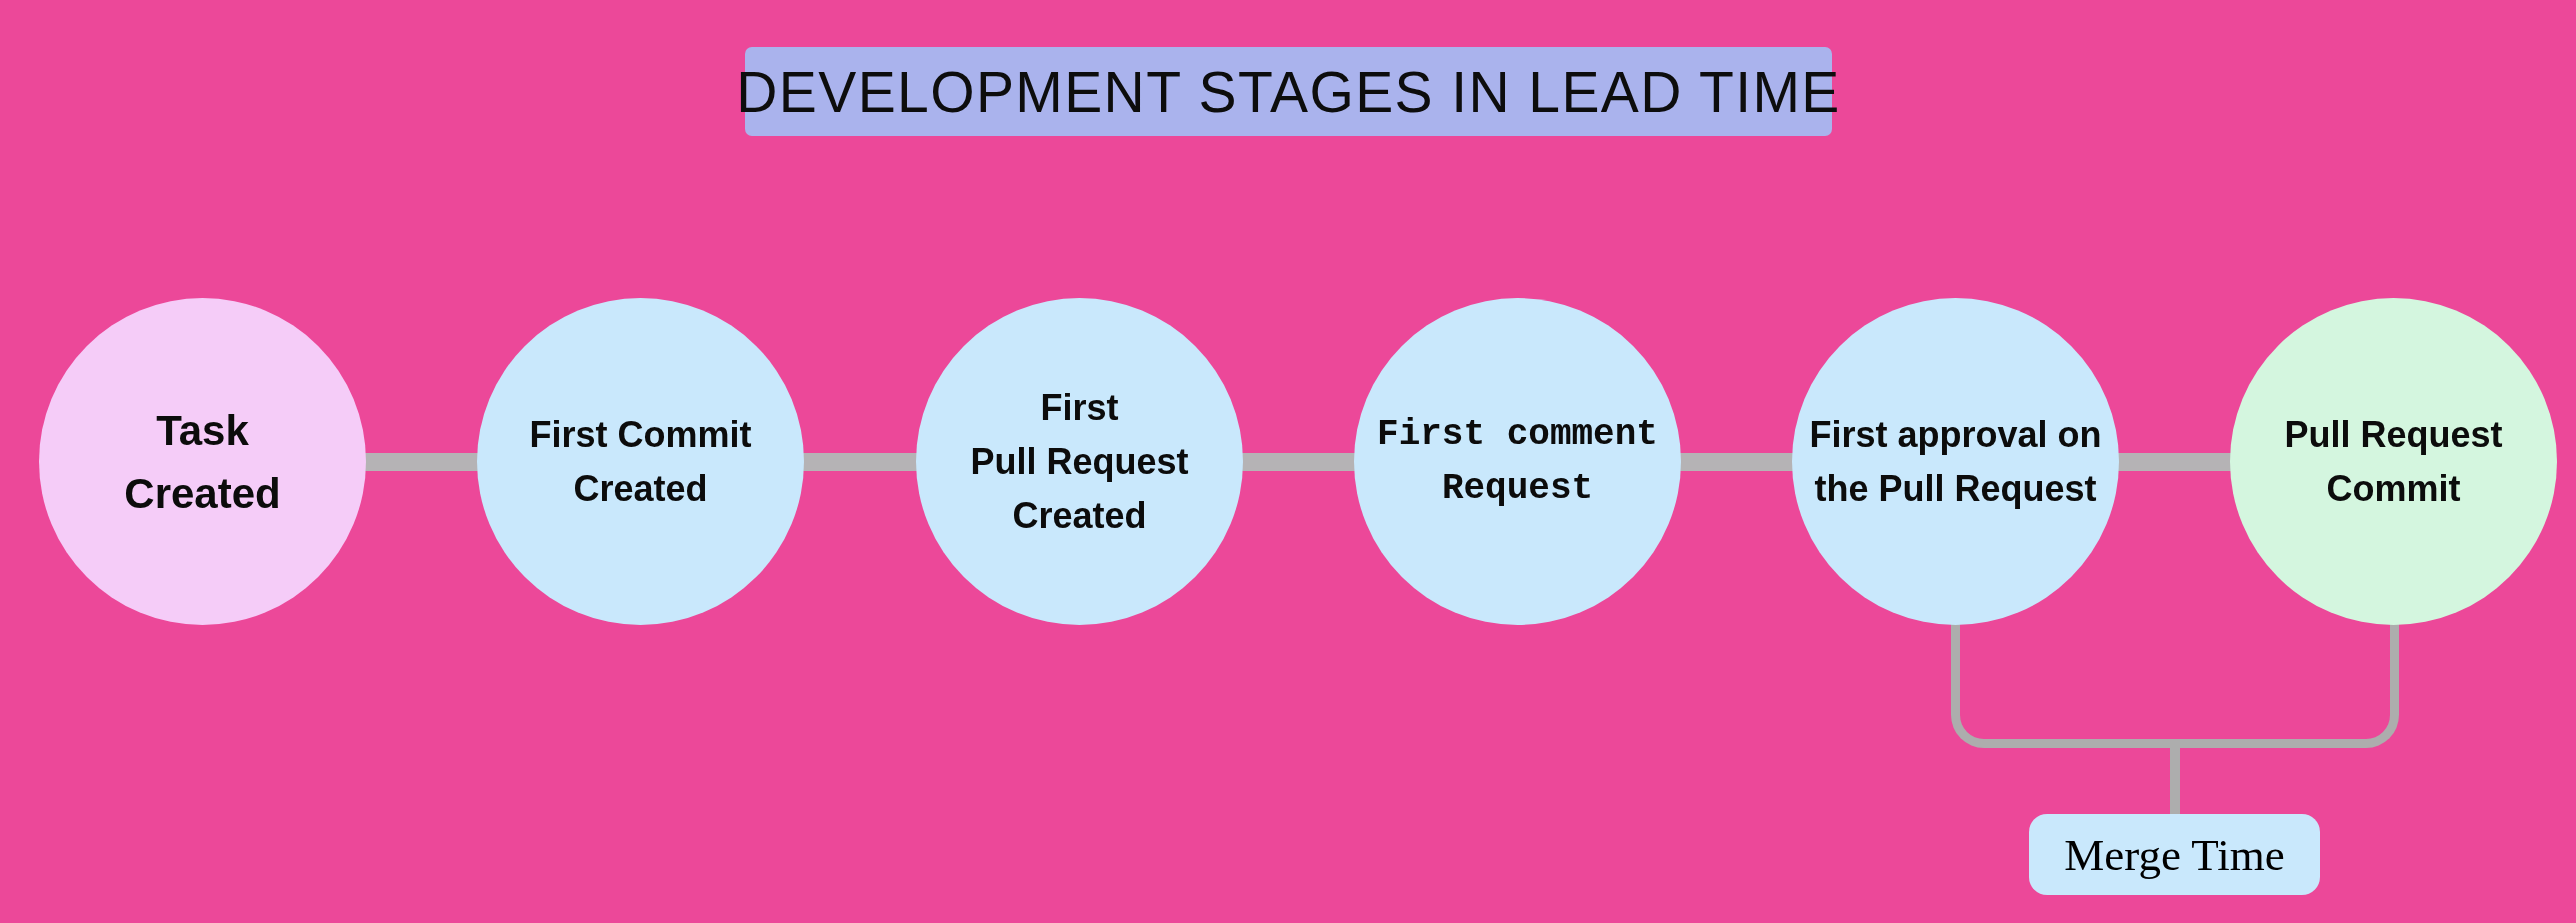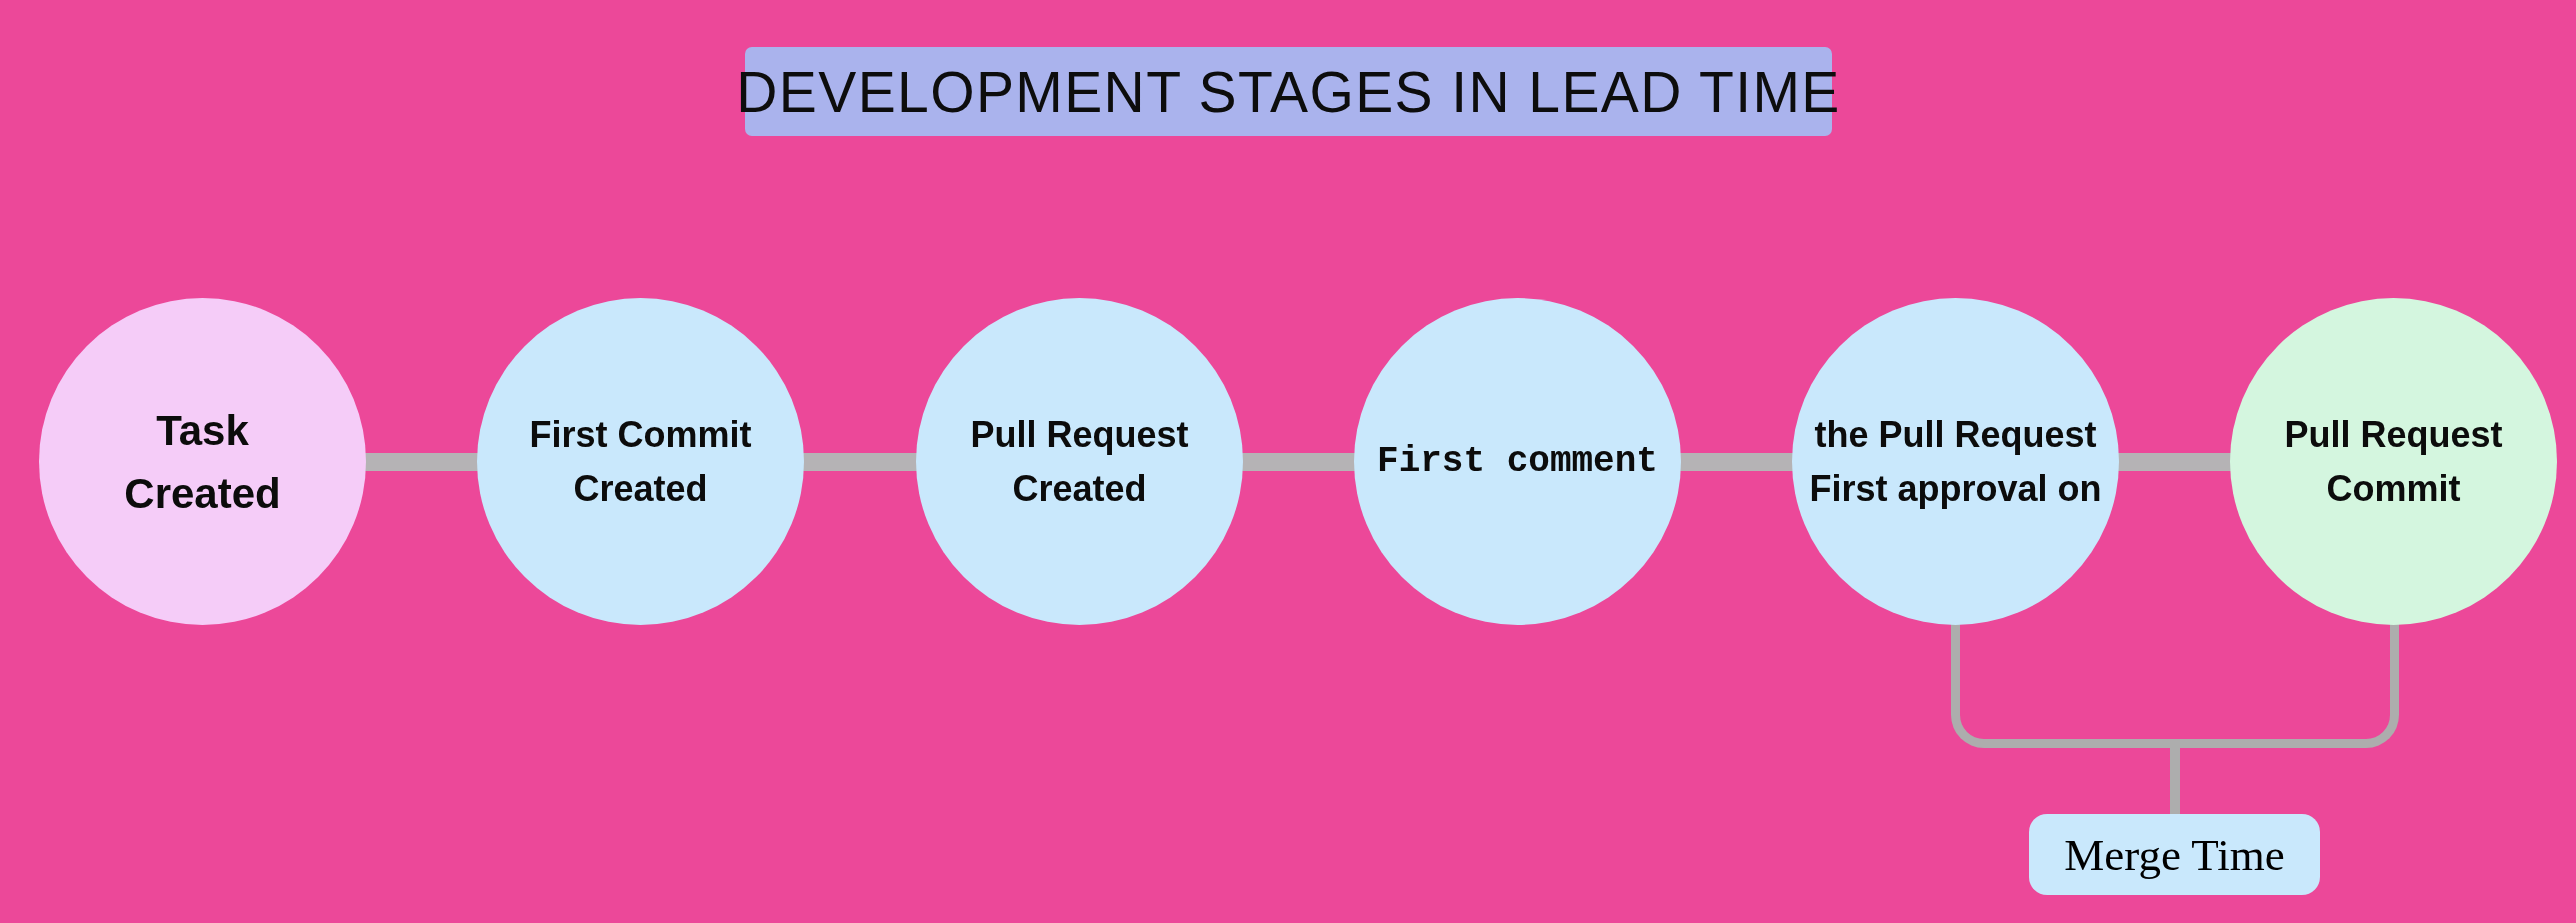--- a/index.html
+++ b/index.html
@@ -136,35 +136,37 @@
 
   <div class="circle c2">
     <div class="lbl">
       <span>First Commit</span>
       <span>Created</span>
     </div>
   </div>
 
   <div class="circle c3">
     <div class="lbl">
+      <span>First</span>
       <span>Pull Request</span>
       <span>Created</span>
     </div>
   </div>
 
   <div class="circle c4">
     <div class="lbl">
       <span>First comment</span>
+      <span>Request</span>
     </div>
   </div>
 
   <div class="circle c5">
     <div class="lbl">
+      <span>First approval on</span>
       <span>the Pull Request</span>
-      <span>First approval on</span>
     </div>
   </div>
 
   <div class="circle c6">
     <div class="lbl">
       <span>Pull Request</span>
       <span>Commit</span>
     </div>
   </div>
 

